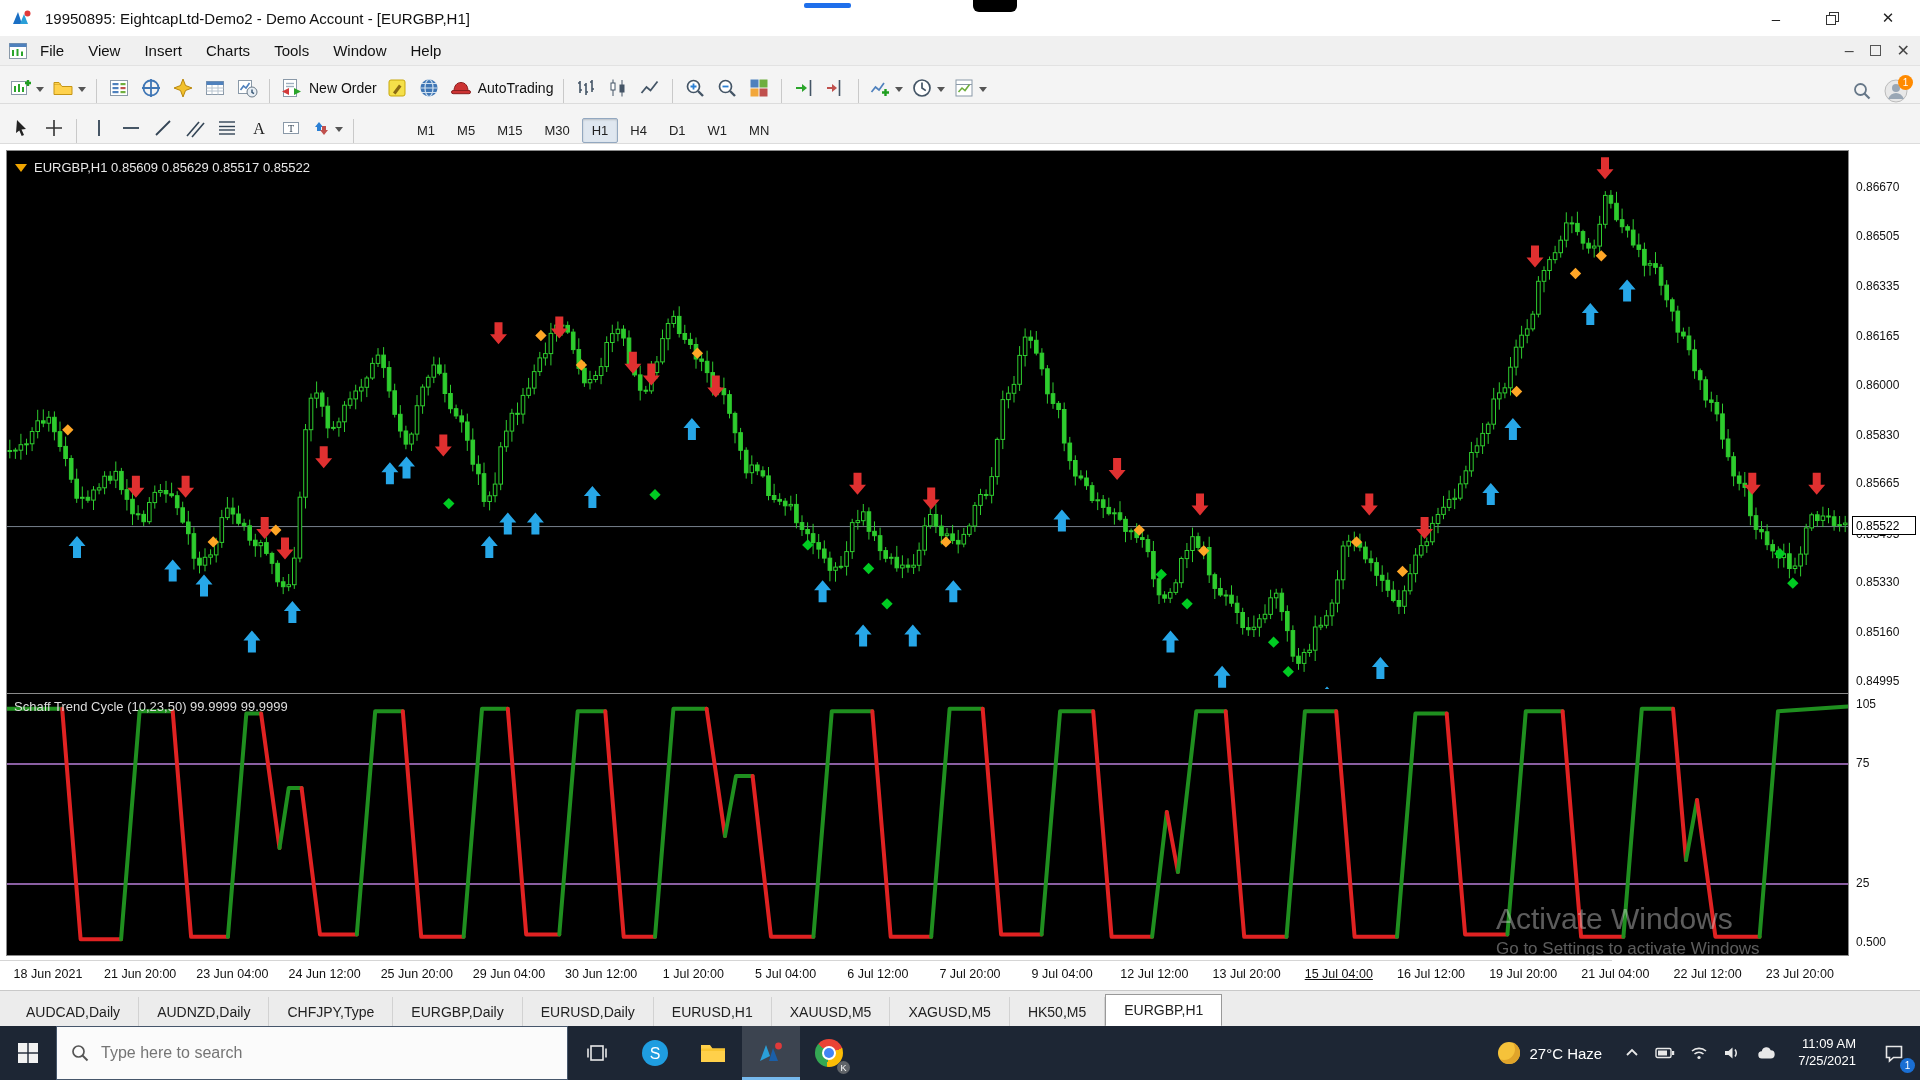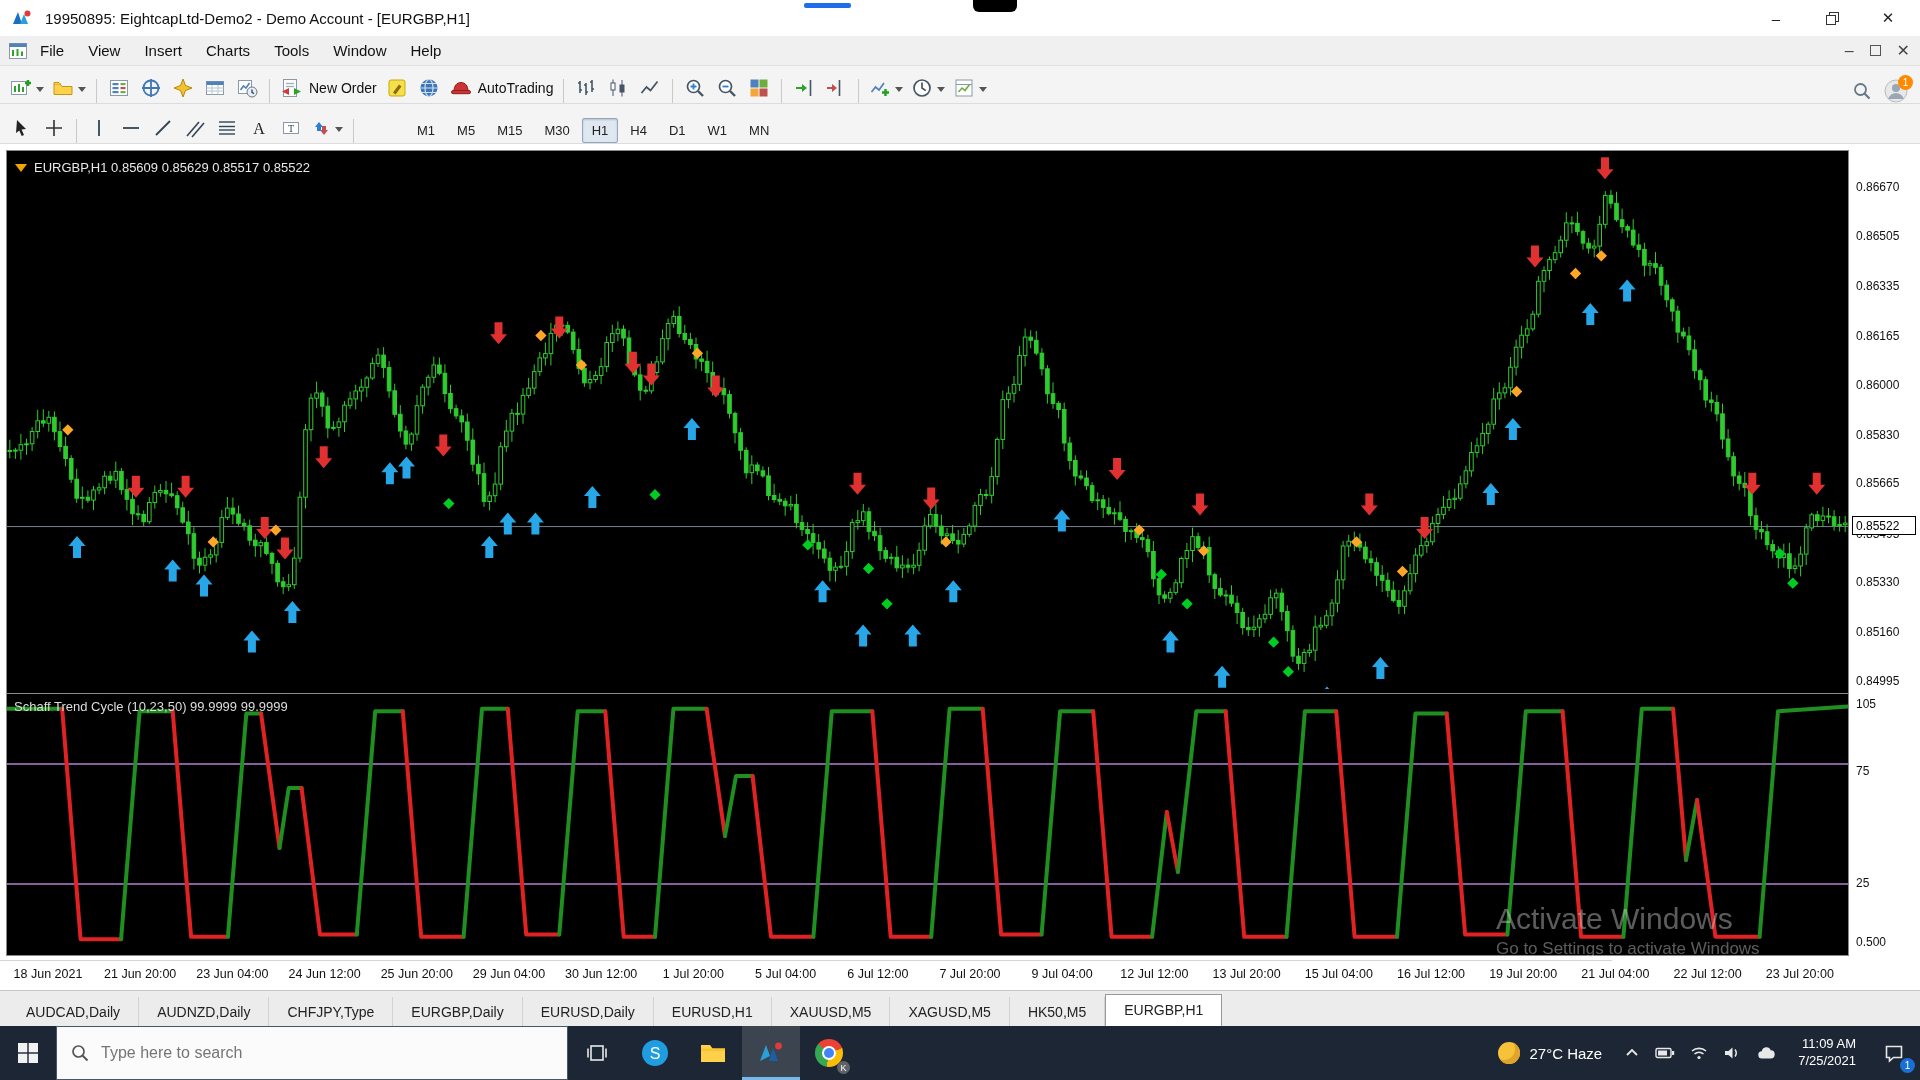--- a/index.html
+++ b/index.html
@@ -1205,40 +1205,40 @@
         <div class="axis-label" style="top: 277.737px;">0.85830</div>
         <div class="axis-label" style="top: 326.4px;">0.85665</div>
         <div class="axis-label" style="top: 376.537px;">0.85495</div>
         <div class="axis-label" style="top: 425.2px;">0.85330</div>
         <div class="axis-label" style="top: 475.337px;">0.85160</div>
         <div class="axis-label" style="top: 524px;">0.84995</div>
         <div class="price-badge" style="top: 366.074px;">0.85522</div>
       </div>
     <div class="ind-axis">
         <div class="axis-label" style="top: 4px;">105</div>
-        <div class="axis-label" style="top: 63px; margin-top: 8px;">75</div>
+        <div class="axis-label" style="top: 63px;">75</div>
         <div class="axis-label" style="top: 183px;">25</div>
         <div class="axis-label" style="top: 242px;">0.500</div>
       </div>
     <div class="date-axis">
         <div class="date-label" style="left: 48px;">18 Jun 2021</div>
         <div class="date-label" style="left: 140.2px;">21 Jun 20:00</div>
         <div class="date-label" style="left: 232.4px;">23 Jun 04:00</div>
         <div class="date-label" style="left: 324.6px;">24 Jun 12:00</div>
         <div class="date-label" style="left: 416.8px;">25 Jun 20:00</div>
         <div class="date-label" style="left: 509px;">29 Jun 04:00</div>
         <div class="date-label" style="left: 601.2px;">30 Jun 12:00</div>
         <div class="date-label" style="left: 693.4px;">1 Jul 20:00</div>
         <div class="date-label" style="left: 785.6px;">5 Jul 04:00</div>
         <div class="date-label" style="left: 877.8px;">6 Jul 12:00</div>
         <div class="date-label" style="left: 970px;">7 Jul 20:00</div>
         <div class="date-label" style="left: 1062.2px;">9 Jul 04:00</div>
         <div class="date-label" style="left: 1154.4px;">12 Jul 12:00</div>
         <div class="date-label" style="left: 1246.6px;">13 Jul 20:00</div>
-        <div class="date-label" style="left: 1338.8px;">15 Jul 04:00</div>
+        <div class="date-label" style="left: 1338.8px; text-decoration: underline;">15 Jul 04:00</div>
         <div class="date-label" style="left: 1431px;">16 Jul 12:00</div>
         <div class="date-label" style="left: 1523.2px;">19 Jul 20:00</div>
         <div class="date-label" style="left: 1615.4px;">21 Jul 04:00</div>
         <div class="date-label" style="left: 1707.6px;">22 Jul 12:00</div>
         <div class="date-label" style="left: 1799.8px;">23 Jul 20:00</div>
       </div>
     <div class="watermark">
       <div class="l1">Activate Windows</div>
       <div class="l2">Go to Settings to activate Windows</div>
     </div>

